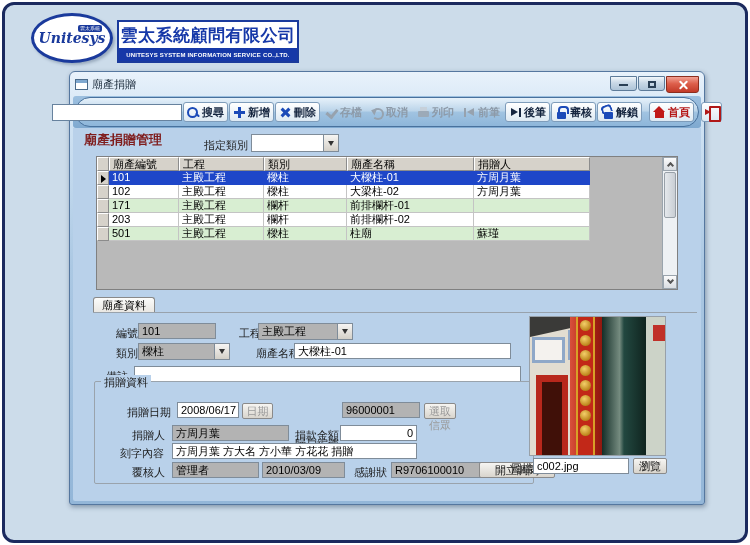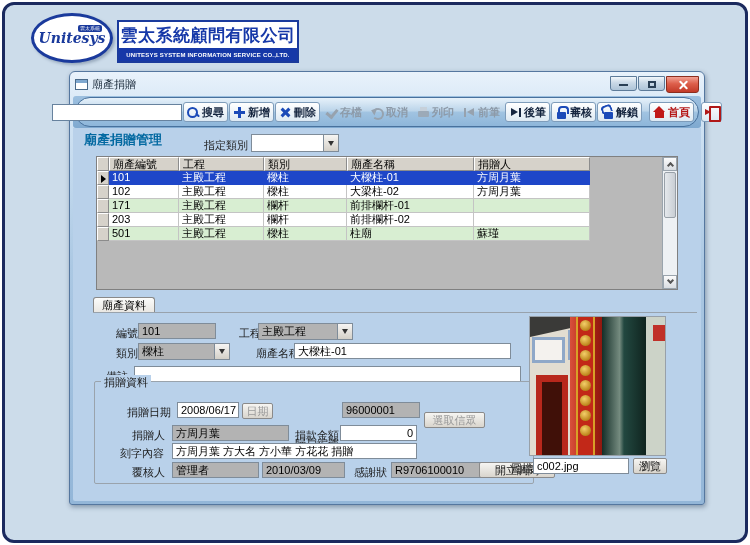--- a/index.html
+++ b/index.html
@@ -91,21 +91,21 @@
   .ic-home:before{content:"";position:absolute;left:0;top:0;border-left:6.5px solid transparent;
         border-right:6.5px solid transparent;border-bottom:6px solid #c01818;}
   .ic-home:after{content:"";position:absolute;left:2px;top:6px;width:9px;height:6px;background:#c01818;}
   .ic-exit:before{content:"";position:absolute;left:4px;top:0;width:8px;height:12px;border:2px solid #b01818;border-radius:1px;}
   .ic-exit:after{content:"";position:absolute;left:0;top:3px;border-top:3.5px solid transparent;
         border-bottom:3.5px solid transparent;border-left:6px solid #b01818;}
 
   
   .content{position:absolute;left:3px;right:3px;top:56px;bottom:3px;background:#b9d1ea;
         border-radius:0 0 2px 2px;overflow:hidden;}
-  .heading{position:absolute;left:11px;top:3px;font-size:13px;font-weight:bold;color:#0369a1;}
+  .heading{position:absolute;left:11px;top:3px;font-size:13px;font-weight:bold;color:#7f1d1d;}
   .lbl{position:absolute;font-size:11px;color:#1c1c1c;white-space:nowrap;}
   .fld{position:absolute;height:16px;border:1px solid #7f8c99;background:#fff;font-size:11px;
         line-height:14px;padding:0 3px;color:#000;white-space:nowrap;overflow:hidden;}
   .fld.gray{background:#b3b3b3;}
   .drop{position:absolute;right:0;top:0;bottom:0;width:15px;border-left:1px solid #7f8c99;
         background:linear-gradient(#f6f5f3,#d4d0c8);display:flex;align-items:center;justify-content:center;}
   .drop:after{content:"";border-left:3.5px solid transparent;border-right:3.5px solid transparent;
         border-top:5px solid #333;}
   .btn{position:absolute;height:16px;border:1px solid #8a8a8a;border-radius:2px;font-size:11px;
         line-height:14px;text-align:center;background:linear-gradient(#f6f5f2,#d9d5cd);color:#111;cursor:pointer;}
@@ -346,21 +346,21 @@
         <div class="lbl" style="left:33px;top:241px;">備註</div>
         <div class="fld" style="left:61px;top:238px;width:387px;"></div>
 
         <div class="groupbox">
           <span class="grouplabel">捐贈資料</span>
           <div class="lbl" style="left:32px;top:23px;">捐贈日期</div>
           <div class="fld" style="left:82px;top:20px;width:62px;">2008/06/17</div>
           <div class="btn disabled" style="left:147px;top:21px;width:31px;">日期</div>
           <div class="lbl" style="left:200px;top:23px;margin-top:31px;">歸戶編號</div>
           <div class="fld gray" style="left:247px;top:20px;width:78px;">96000001</div>
-          <div class="btn disabled" style="left:329px;top:21px;width:61px;margin-top:9px;">選取信眾</div>
+          <div class="btn disabled" style="left:329px;top:21px;width:32px;">選取信眾</div>
 
           <div class="lbl" style="left:37px;top:46px;">捐贈人</div>
           <div class="fld gray" style="left:77px;top:43px;width:117px;">方周月葉</div>
           <div class="lbl" style="left:200px;top:46px;">捐款金額</div>
           <div class="fld" style="left:245px;top:43px;width:77px;text-align:right;">0</div>
 
           <div class="lbl" style="left:25px;top:64px;">刻字內容</div>
           <div class="fld" style="left:77px;top:61px;width:245px;">方周月葉 方大名 方小華 方花花 捐贈</div>
 
           <div class="lbl" style="left:37px;top:83px;">覆核人</div>

